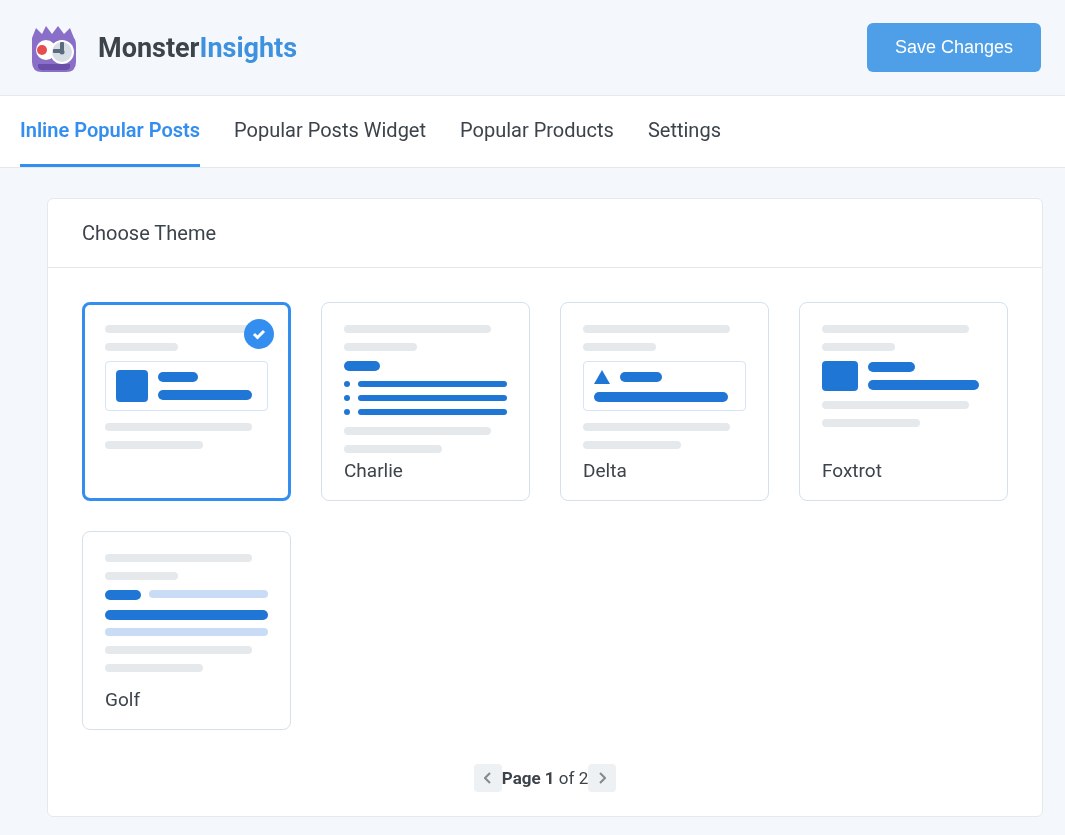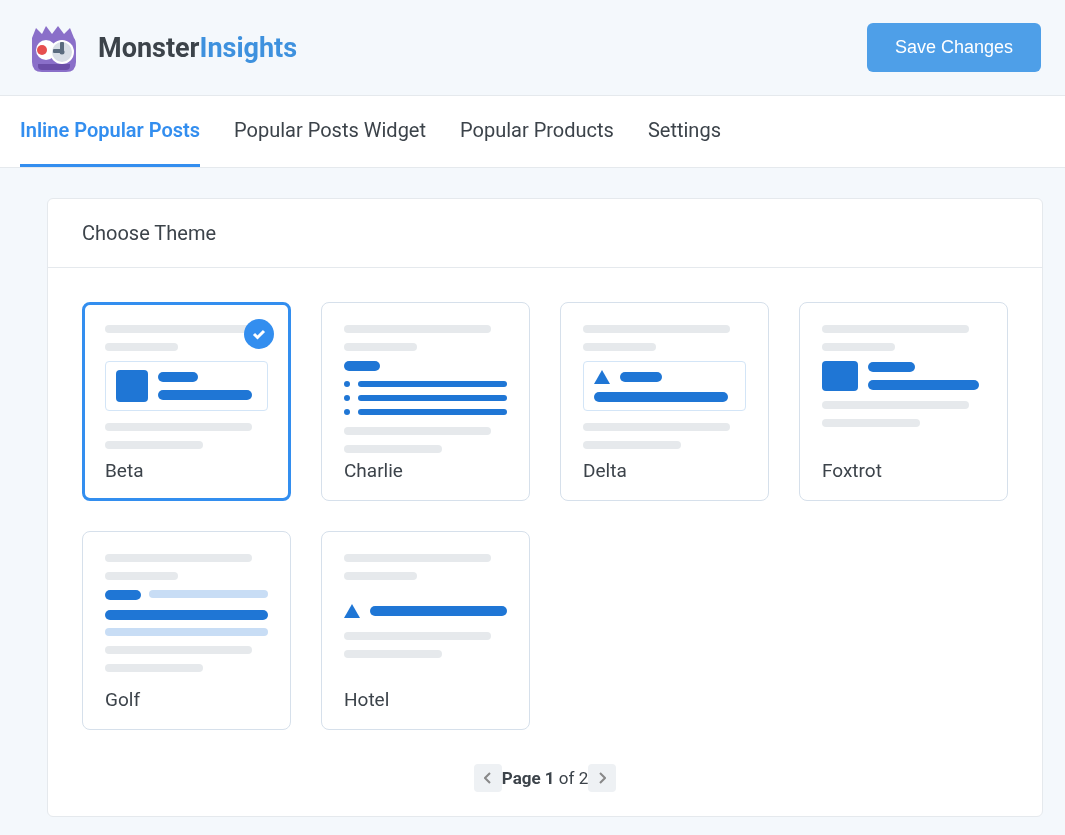--- a/index.html
+++ b/index.html
@@ -281,21 +281,20 @@
           <div class="feature-box2">
             <div class="sq"></div>
             <div class="sq-lines">
               <div class="pill" style="width:40%;"></div>
               <div class="pill" style="width:95%;"></div>
             </div>
           </div>
           <div class="bar long"></div>
           <div class="bar" style="width:60%;"></div>
         </div>
-        <div class="theme-name">Beta</div>
       </div>
 
       <div class="theme-card">
         <div class="preview">
           <div class="bar long"></div>
           <div class="bar short"></div>
           <div class="pill" style="width:22%;margin-bottom:10px;"></div>
           <div class="bullets">
             <div class="bullet-row">
                 <div class="dot"></div>
@@ -360,34 +359,20 @@
             <div class="bar lightblue" style="flex:1;height:8px;margin:0;"></div>
           </div>
           <div class="pill" style="width:100%;margin-bottom:8px;"></div>
           <div class="bar lightblue" style="width:100%;"></div>
           <div class="bar long"></div>
           <div class="bar" style="width:60%;"></div>
         </div>
         <div class="theme-name">Golf</div>
       </div>
 
-      <div class="theme-card">
-        <div class="preview">
-          <div class="bar long"></div>
-          <div class="bar short"></div>
-          <div style="height:14px;"></div>
-          <div class="row-flex" style="margin-bottom:14px;">
-            <div class="tri"></div>
-            <div class="pill" style="flex:1;"></div>
-          </div>
-          <div class="bar long"></div>
-          <div class="bar" style="width:60%;"></div>
-        </div>
-        <div class="theme-name">Hotel</div>
-      </div>
 
     </div>
 
     <div class="pagination">
       <button class="page-btn">
         <svg width="8" height="12" viewBox="0 0 8 12">
             <path d="M6 1 L1 6 L6 11" stroke="#888" stroke-width="2" fill="none"></path>
           </svg>
       </button>
       <span class="page-text">

